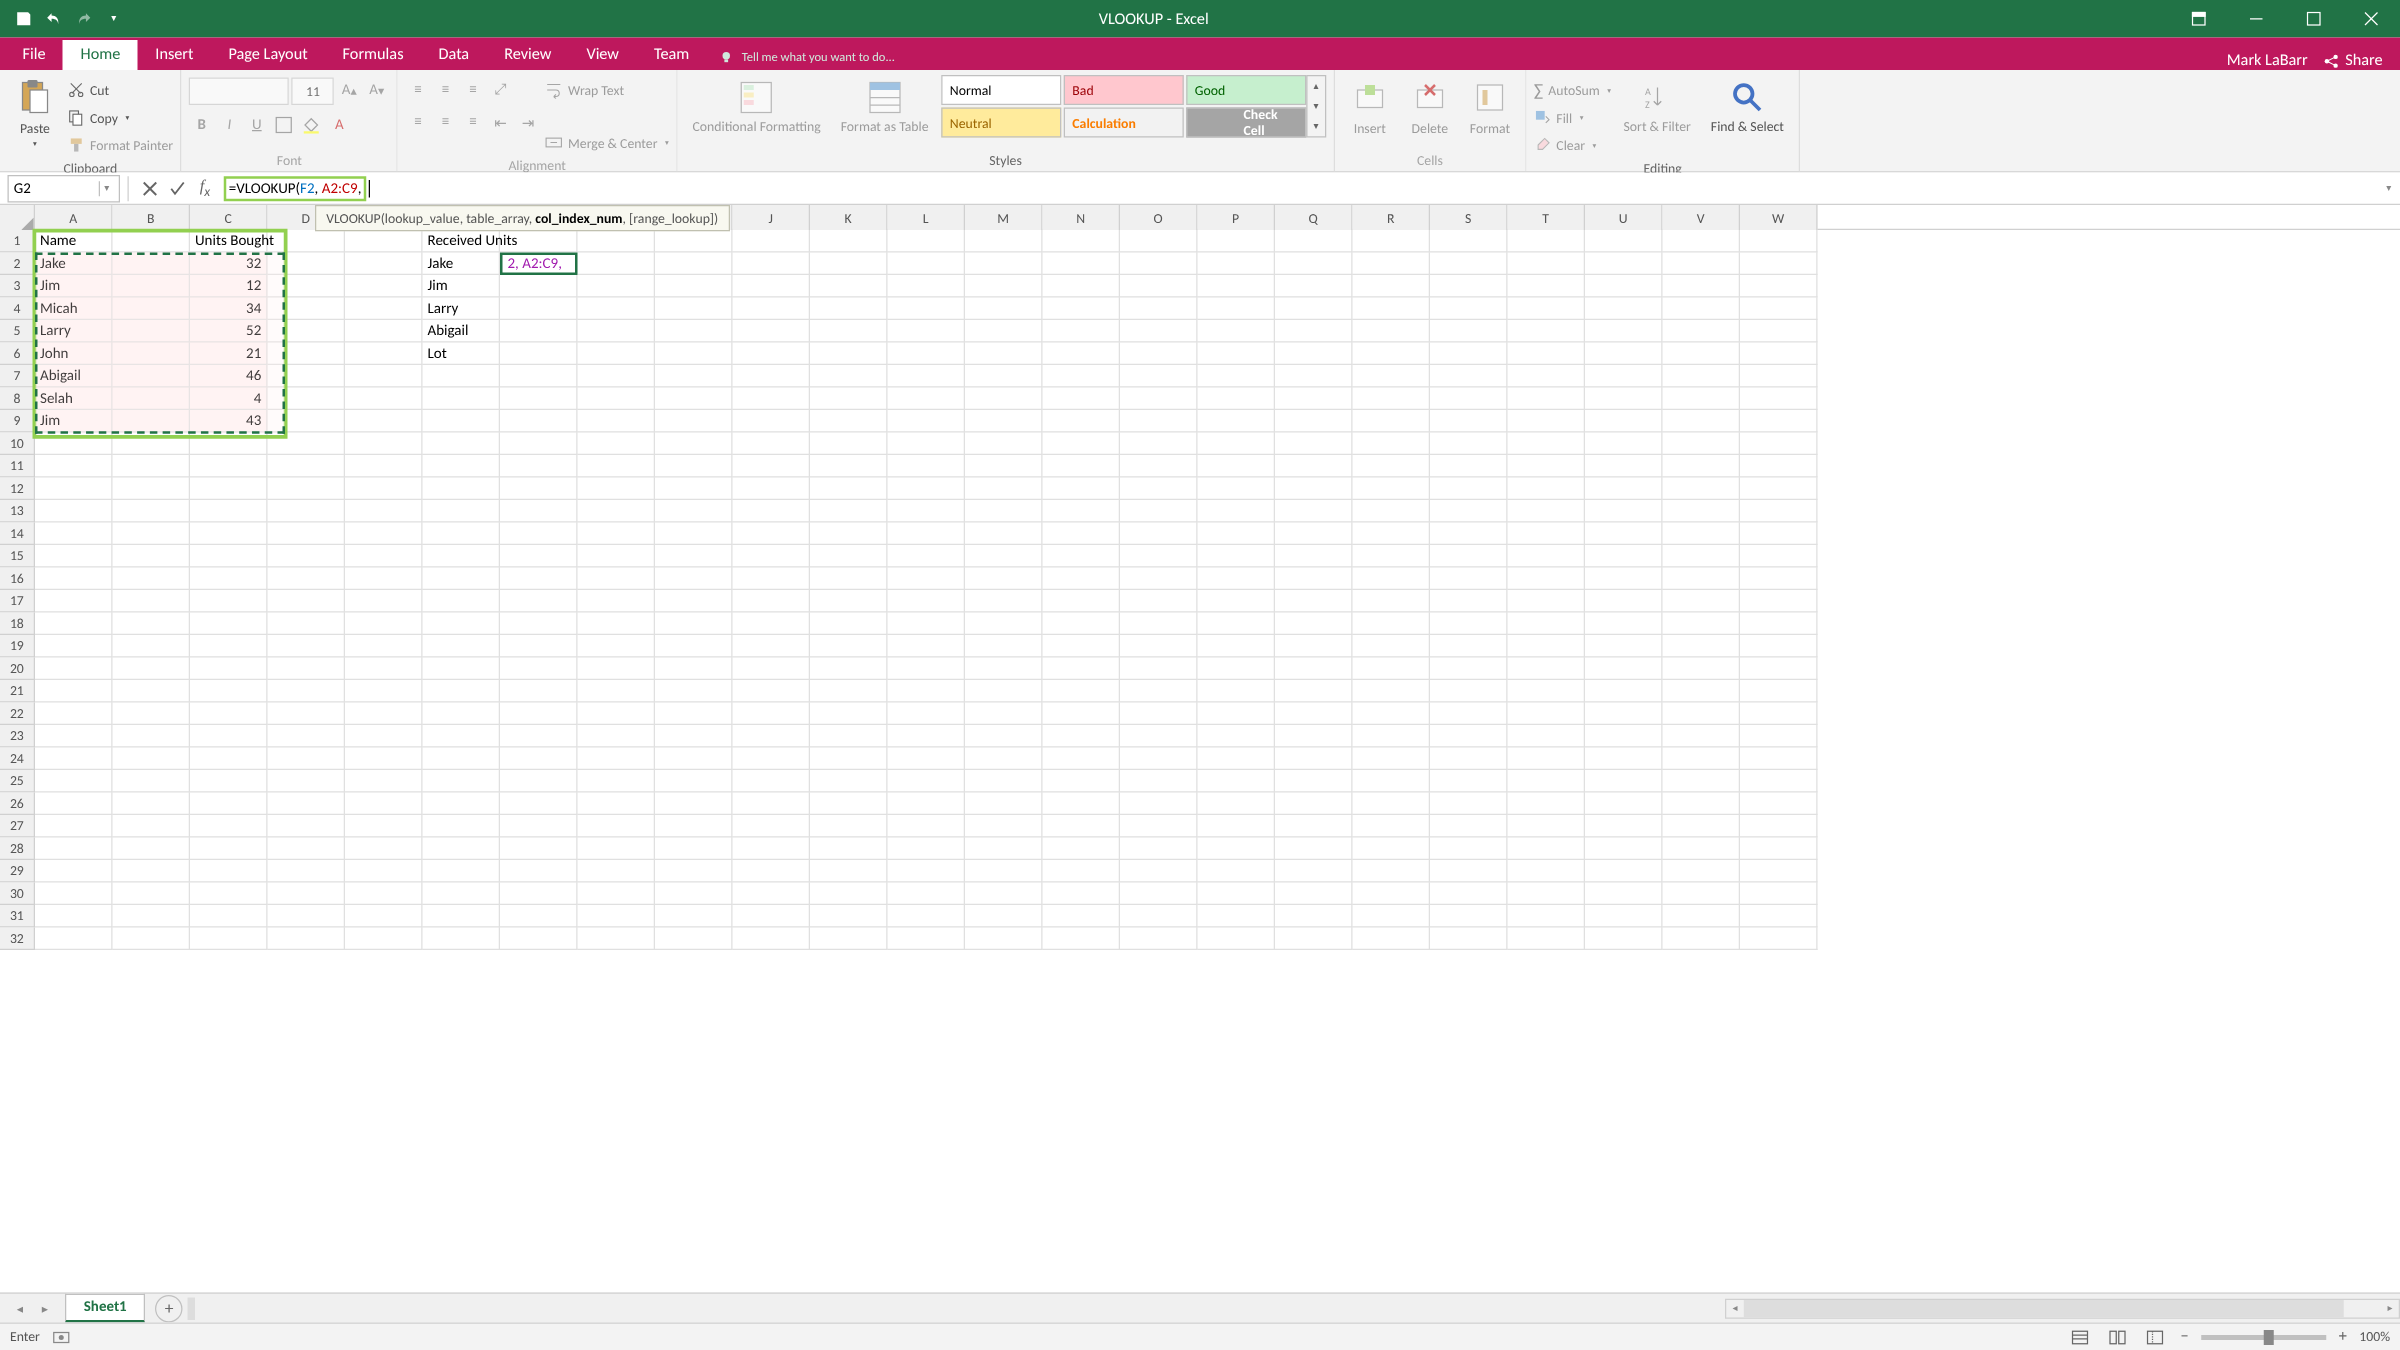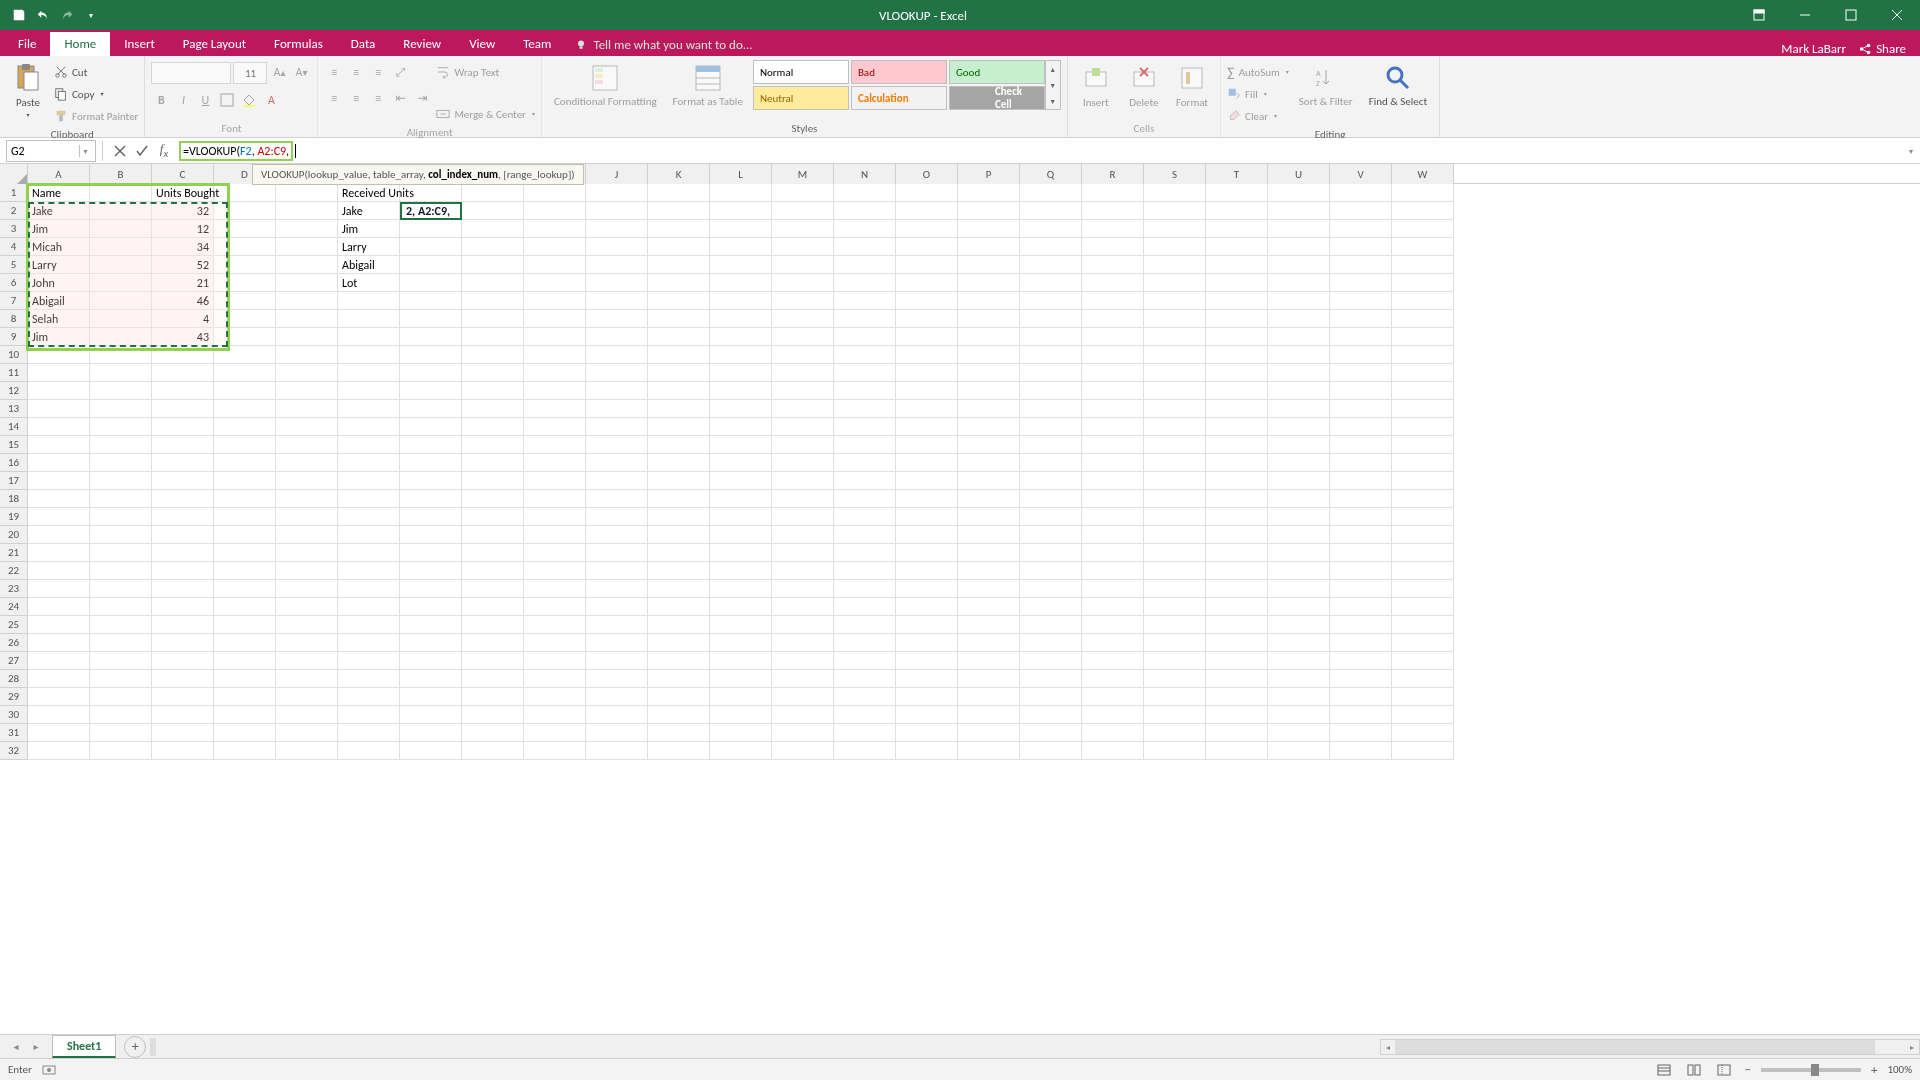--- a/index.html
+++ b/index.html
@@ -12,21 +12,21 @@
 .qat-btn svg { width: 14px; height: 14px; fill: #fff; }
 .title-center { flex: 1; text-align: center; font-size: 13px; }
 .win-controls { display: flex; }
 .win-btn { width: 46px; height: 30px; display: flex; align-items: center; justify-content: center; }
 .win-btn svg { width: 12px; height: 12px; stroke: #fff; fill: none; stroke-width: 1; }
 
 
 .ribbon-tabs { height: 26px; background: #be185d; display: flex; align-items: flex-end; padding-left: 4px; }
 .ribbon-tab { padding: 4px 14px 5px; font-size: 13px; color: #fff; cursor: pointer; }
 .ribbon-tab.active { background: #fff; color: #217346; }
-.tellme { color: #d0e8dc; font-size: 13px; padding: 4px 10px; display: flex; align-items: center; gap: 6px; }
+.tellme { color: #d0e8dc; font-size: 10px; padding: 4px 10px; display: flex; align-items: center; gap: 6px; }
 .tellme svg { width: 12px; height: 12px; fill: #d0e8dc; }
 .ribbon-right { margin-left: auto; display: flex; align-items: center; gap: 12px; padding-right: 14px; color: #fff; font-size: 13px; }
 .share-btn { display: flex; align-items: center; gap: 4px; }
 
 
 .ribbon-body { height: 82px; background: #f3f3f3; border-bottom: 1px solid #d0d0d0; display: flex; }
 .group { border-right: 1px solid #ddd; padding: 4px 6px 0; display: flex; flex-direction: column; }
 .group-content { flex: 1; display: flex; align-items: flex-start; gap: 4px; }
 .group-label { text-align: center; font-size: 11px; color: #666; padding: 2px 0; }
 .big-btn { display: flex; flex-direction: column; align-items: center; justify-content: center; padding: 2px 6px; font-size: 11px; color: #555; gap: 2px; }
@@ -77,21 +77,21 @@
 .corner-box svg { width: 10px; height: 10px; fill: #aaa; }
 .col-h { height: 20px; background: #f0f0f0; border-right: 1px solid #d0d0d0; display: flex; align-items: center; justify-content: center; font-size: 11px; color: #555; }
 .row-container { display: flex; }
 .row-h { width: 28px; height: 18px; background: #f0f0f0; border-right: 1px solid #d0d0d0; border-bottom: 1px solid #d0d0d0; display: flex; align-items: center; justify-content: center; font-size: 11px; color: #555; }
 .cell { height: 18px; border-right: 1px solid #e0e0e0; border-bottom: 1px solid #e0e0e0; font-size: 12px; padding: 0 4px; display: flex; align-items: center; overflow: visible; white-space: nowrap; font-family: Calibri; }
 
 
 .marching-ants { position: absolute; border: 2px dashed #217346; background: rgba(255, 240, 240, 0.25); pointer-events: none; }
 .green-hl { position: absolute; border: 3px solid #92d050; pointer-events: none; }
 .active-cell { position: absolute; border: 2px solid #217346; pointer-events: none; background: #fff; }
-.active-cell-content { font-size: 12px; padding: 0 4px; display: flex; align-items: center; height: 100%; font-family: Calibri; color: #0f172a; font-weight: bold; }
+.active-cell-content { font-size: 12px; padding: 0 4px; display: flex; align-items: center; height: 100%; font-family: Calibri; color: #a21caf; }
 
 
 .sheet-tabs { position: absolute; bottom: 22px; left: 0; right: 0; height: 24px; border-top: 1px solid #d0d0d0; display: flex; align-items: center; background: #f0f0f0; }
 .sheet-nav { display: flex; padding: 0 8px; gap: 4px; }
 .sheet-nav-btn { width: 16px; height: 16px; display: flex; align-items: center; justify-content: center; font-size: 10px; color: #888; }
 .sheet-tab { padding: 3px 14px; background: #fff; border: 1px solid #c0c0c0; border-bottom: 2px solid #217346; font-size: 12px; font-weight: bold; color: #217346; }
 .add-sheet { width: 22px; height: 22px; border-radius: 50%; display: flex; align-items: center; justify-content: center; font-size: 14px; color: #666; margin-left: 8px; border: 1px solid #c0c0c0; }
 .hscroll-bar { margin-left: auto; width: 540px; height: 16px; background: #f0f0f0; border: 1px solid #d0d0d0; position: relative; }
 .hscroll-thumb { position: absolute; left: 14px; width: 480px; height: 14px; background: #ddd; top: 0; }
 .sheet-split { width: 6px; height: 18px; background: #ddd; margin: 0 4px; }

